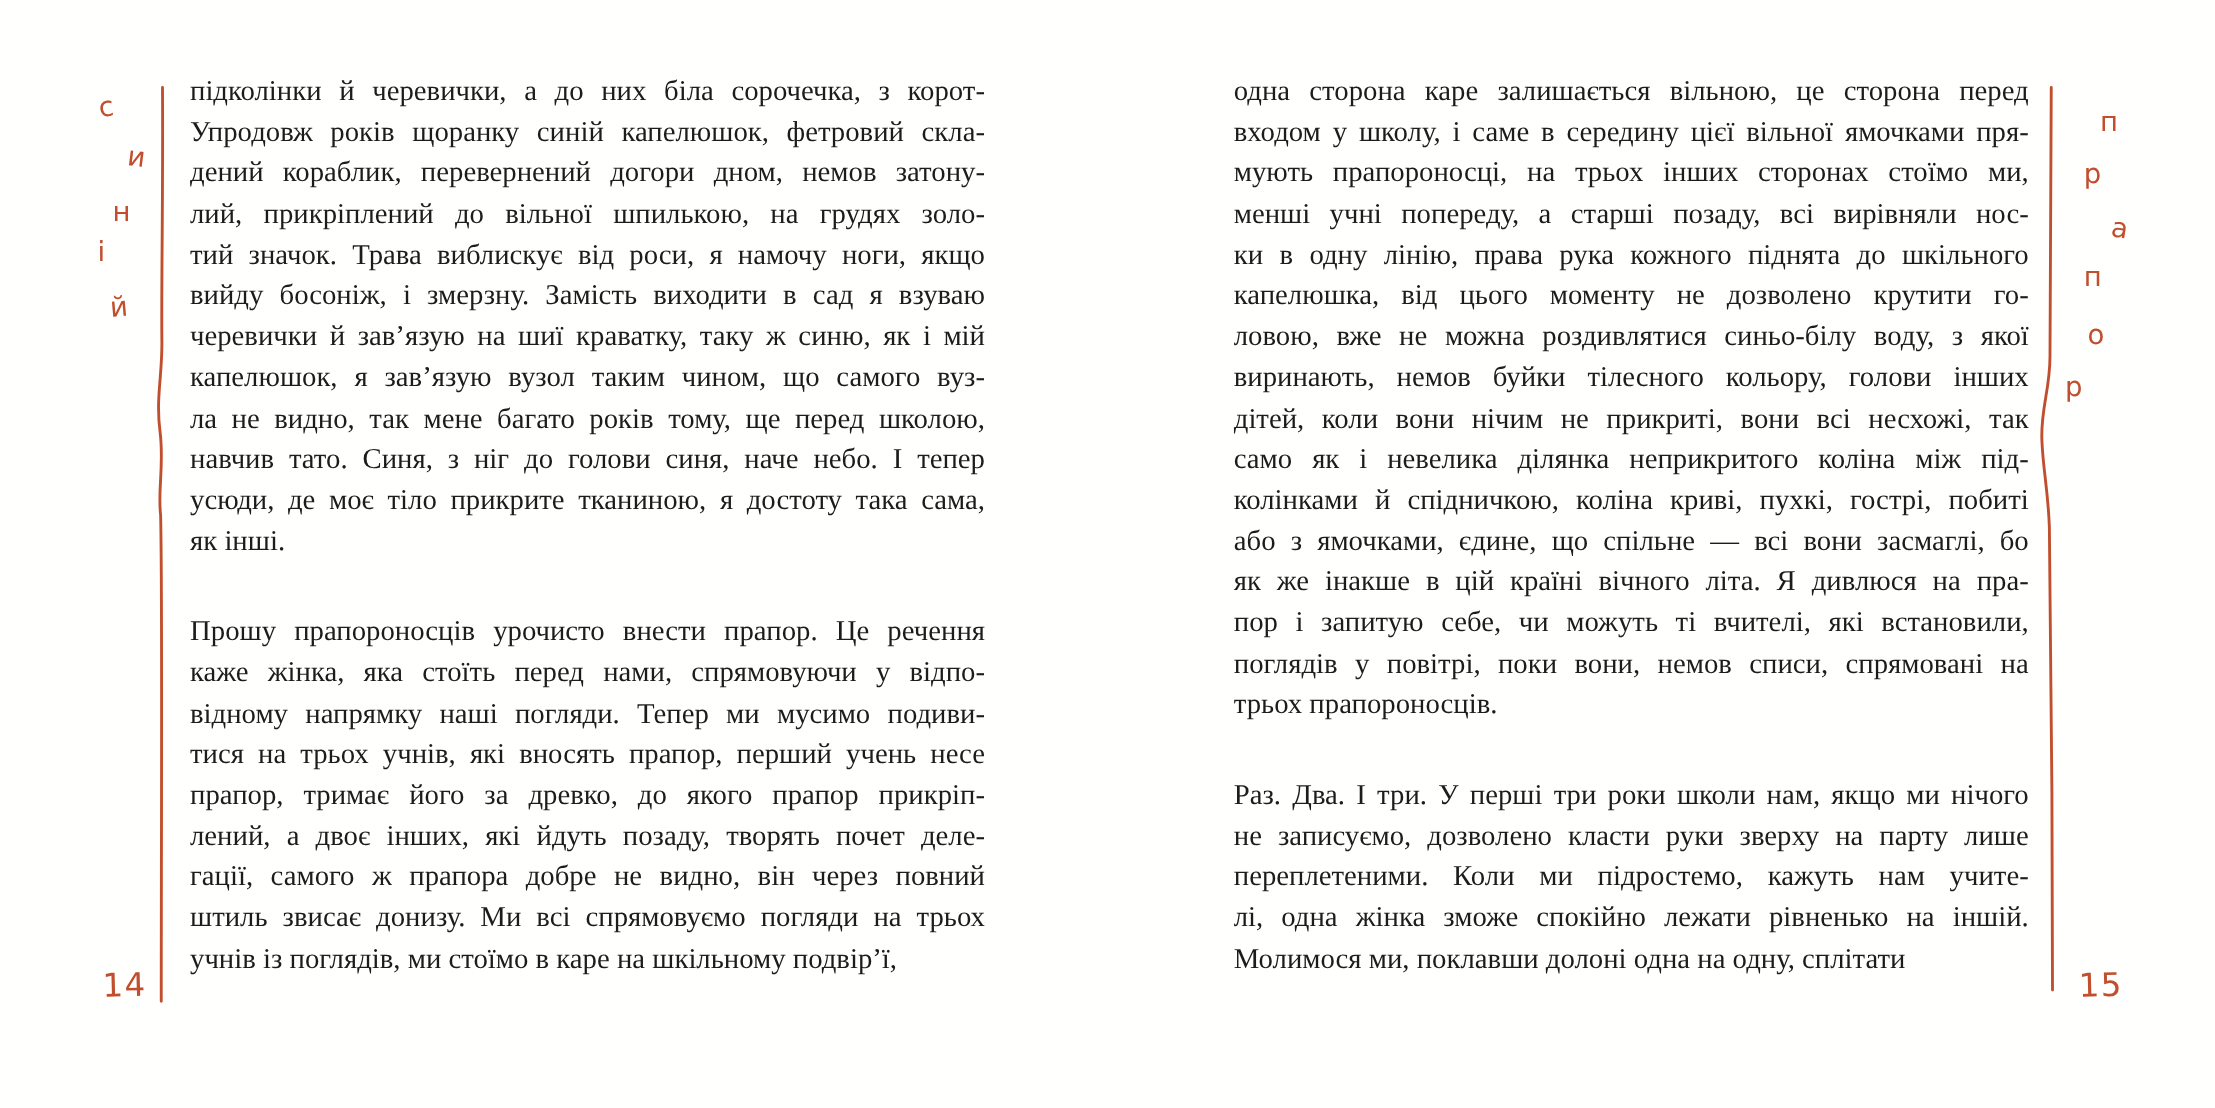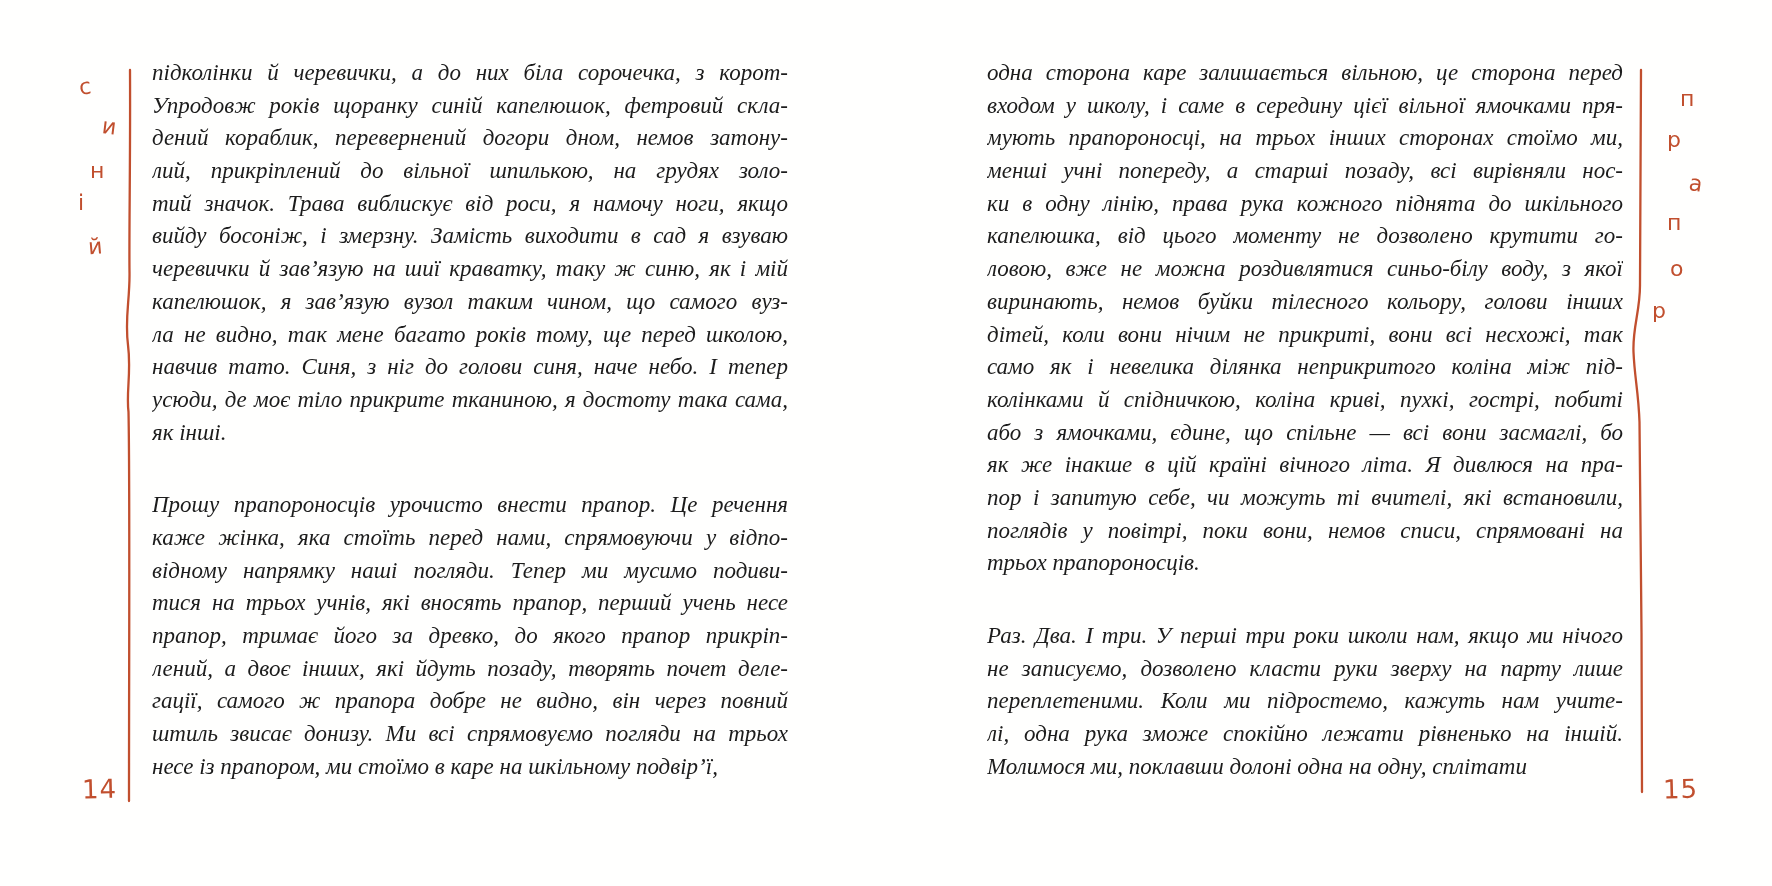--- a/index.html
+++ b/index.html
@@ -17,21 +17,21 @@
   .textcol {
     position: absolute; top: 57px; width: 636px;
     font-size: 23px; line-height: 32.7px; color: var(--ink);
   }
   .textcol.leftcol  { left: 152px; }
   .textcol.rightcol { left: 987px; }
   .para { display: block; }
   .para + .para { margin-top: 40px; }
   .line {
     display: block; height: 32.7px; overflow: hidden;
-    text-align: justify; text-align-last: justify; font-style: italic;
+    text-align: justify; text-align-last: justify;
   }
   .line.last { text-align-last: left; }
 
   
   .wavesvg { position: absolute; left: 0; top: 0; width: 1772px; height: 886px; pointer-events: none; }
   .wave { stroke: var(--accent); stroke-width: 2.3; fill: none; stroke-linecap: round; }
 
   
   .mletters {
     position: absolute; left: 0; top: 0; width: 1772px; height: 886px;
@@ -104,21 +104,21 @@
         </div>
       <div class="para">
           <span class="line">Прошу прапороносців урочисто внести прапор. Це речення</span>
           <span class="line">каже жінка, яка стоїть перед нами, спрямовуючи у відпо-</span>
           <span class="line">відному напрямку наші погляди. Тепер ми мусимо подиви-</span>
           <span class="line">тися на трьох учнів, які вносять прапор, перший учень несе</span>
           <span class="line">прапор, тримає його за древко, до якого прапор прикріп-</span>
           <span class="line">лений, а двоє інших, які йдуть позаду, творять почет деле-</span>
           <span class="line">гації, самого ж прапора добре не видно, він через повний</span>
           <span class="line">штиль звисає донизу. Ми всі спрямовуємо погляди на трьох</span>
-          <span class="line last">несе із прапором, ми стоїмо в каре на шкільному подвір’ї,</span>
+          <span class="line last">учнів із поглядів, ми стоїмо в каре на шкільному подвір’ї,</span>
         </div>
     </div>
 
     <div class="pagenum leftnum">14</div>
   </div>
 
   <div>
     <div class="mletters" id="right-letters">
         <span class="mletter">п</span>
         <span class="mletter">р</span>
@@ -144,21 +144,21 @@
           <span class="line">або з ямочками, єдине, що спільне — всі вони засмаглі, бо</span>
           <span class="line">як же інакше в цій країні вічного літа. Я дивлюся на пра-</span>
           <span class="line">пор і запитую себе, чи можуть ті вчителі, які встановили,</span>
           <span class="line">поглядів у повітрі, поки вони, немов списи, спрямовані на</span>
           <span class="line last">трьох прапороносців.</span>
         </div>
       <div class="para">
           <span class="line">Раз. Два. І три. У перші три роки школи нам, якщо ми нічого</span>
           <span class="line">не записуємо, дозволено класти руки зверху на парту лише</span>
           <span class="line">переплетеними. Коли ми підростемо, кажуть нам учите-</span>
-          <span class="line">лі, одна рука зможе спокійно лежати рівненько на іншій.</span>
+          <span class="line">лі, одна жінка зможе спокійно лежати рівненько на іншій.</span>
           <span class="line last">Молимося ми, поклавши долоні одна на одну, сплітати</span>
         </div>
     </div>
 
     <div class="pagenum rightnum">15</div>
   </div>
 
 </div>
 
 </body></html>

